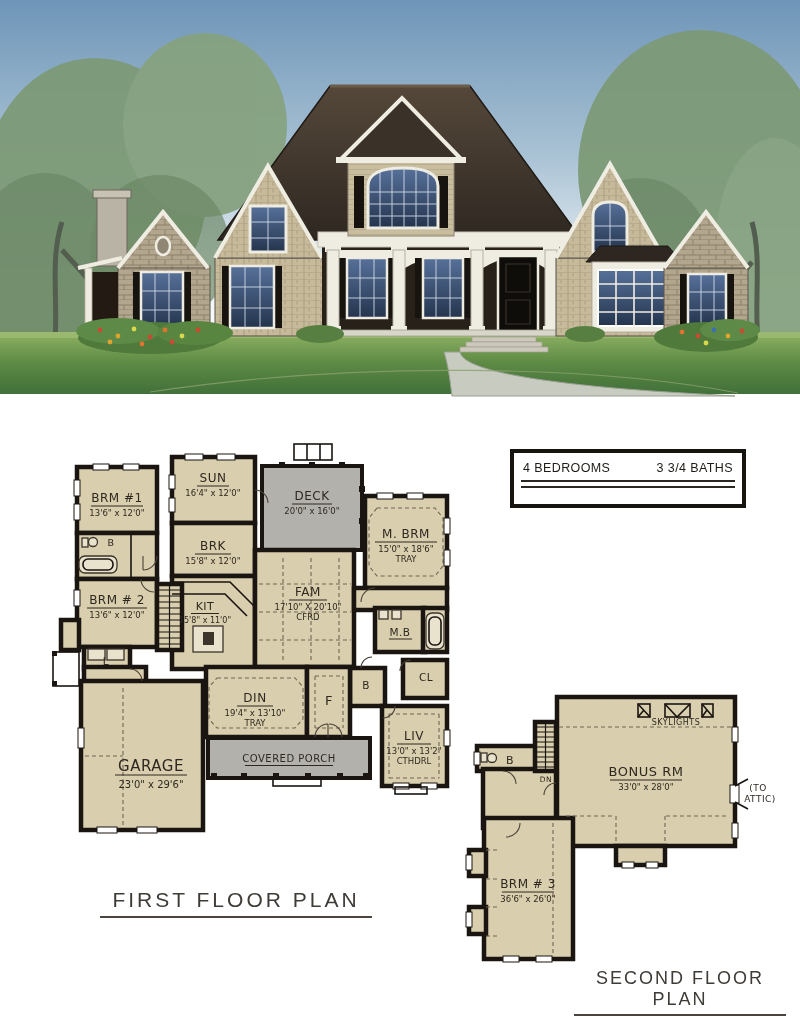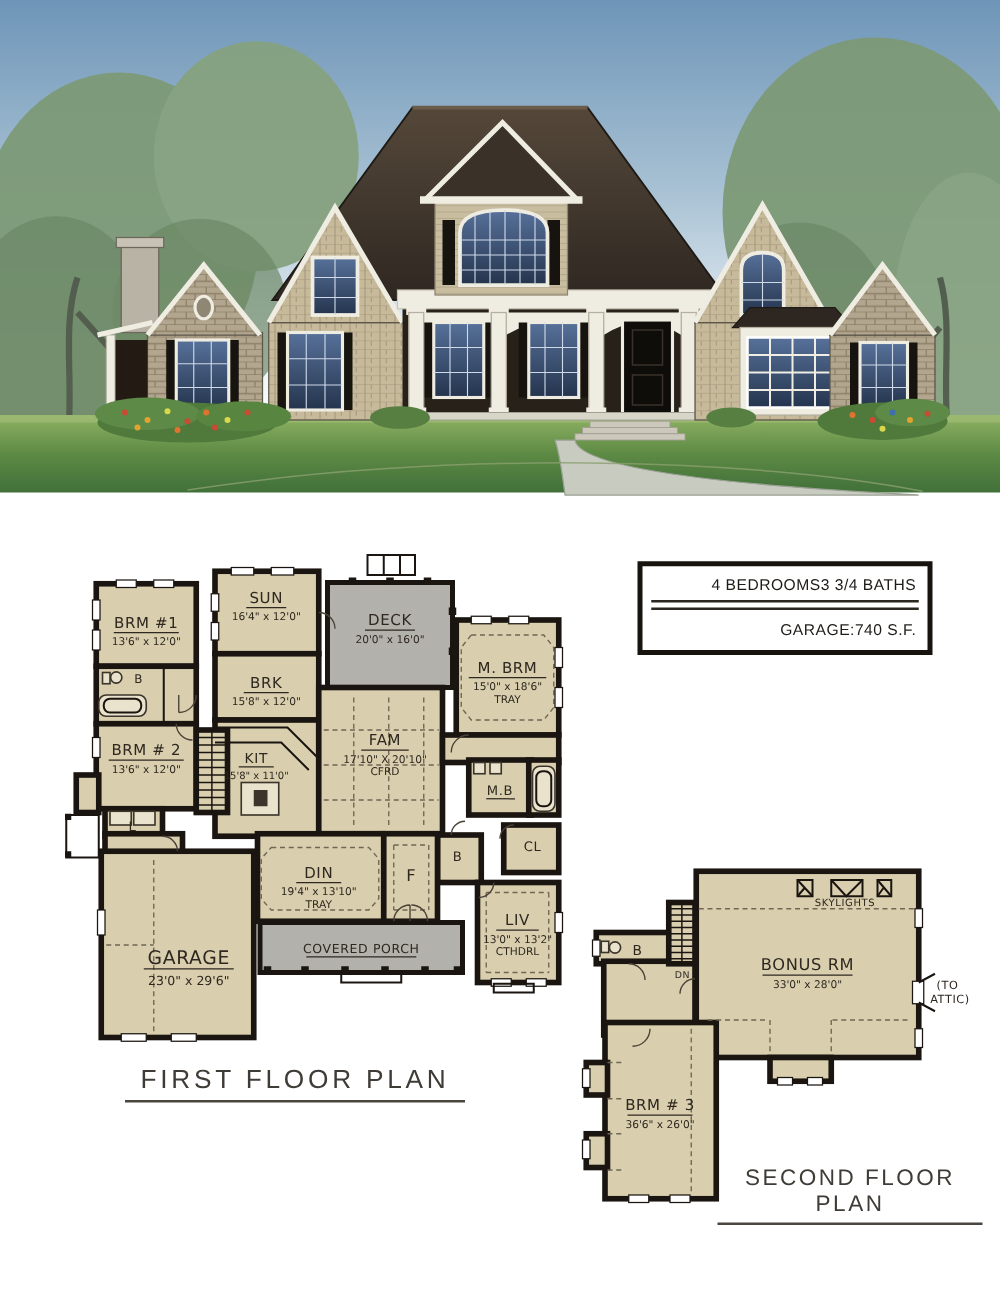--- a/index.html
+++ b/index.html
@@ -12,24 +12,24 @@
   .thin{fill:none;stroke:var(--plan-wall,#1a1511);stroke-width:1.6;}
   .fix{fill:#e9e2cc;stroke:#3c352b;stroke-width:1.3;}
   .dash{stroke:#6f6654;stroke-width:1.1;stroke-dasharray:4 3;fill:none;}
   .hatch{stroke:var(--plan-wall,#1a1511);stroke-width:1.2;}
   .wtick{fill:#ffffff;stroke:var(--plan-wall,#1a1511);stroke-width:1;}
   .arc{fill:none;stroke:#4a4237;stroke-width:1.1;}
   .post{fill:var(--plan-wall,#1a1511);}
   .ul{stroke:var(--plan-text,#2e2820);stroke-width:1;}
   .rname{letter-spacing:.5px;}
   
-  .plan-title{color:#3f3b36;letter-spacing:3px;text-align:center;font-family:"Liberation Sans",sans-serif;border-bottom:2px solid #4a463f;padding-bottom:4px;}
+  .plan-title{color:#3f3b36;letter-spacing:3px;text-align:center;font-family:"Liberation Sans",sans-serif;border-bottom:2px solid #4a463f;padding-bottom:4px;margin-top:36px;}
   
   .spec{left:510px;top:449px;width:236px;border:4px solid #17130f;box-sizing:border-box;padding:7px 9px 8px 9px;color:#1f1c18;font-size:12.5px;letter-spacing:.4px;font-family:"Liberation Sans",sans-serif;background:#fff;}
-  .spec-row{display:flex;justify-content:flex-end;line-height:16.5px;white-space:nowrap;margin-left:40px;}
+  .spec-row{display:flex;justify-content:space-between;line-height:16.5px;white-space:nowrap;}
   .spec-line{border-top:2px solid #2a2620;margin:3px -2px 4px -2px;}
   .spec-gap{height:4px;}
 </style>
 </head>
 <body>
 
 <svg class="abs" style="left:0;top:0" width="800" height="398" viewBox="0 0 800 398">
   <defs>
     <linearGradient id="sky" x1="0" y1="0" x2="0" y2="1">
       <stop offset="0" style="stop-color:var(--sky-top,#6e95b8)"></stop>
@@ -246,24 +246,20 @@
 </svg>
 
 <div class="abs spec">
   <div class="spec-row">
     <span>4 BEDROOMS</span>
     <span>3 3/4 BATHS</span>
   </div>
   <div class="spec-line"></div>
   <div class="spec-line"></div>
   <div class="spec-gap"></div>
-  <div class="spec-row">
-    <span>GARAGE:</span>
-    <span>740 S.F.</span>
-  </div>
 </div>
 
 <svg class="abs" style="left:45px;top:438px" width="420" height="402" viewBox="0 0 420 402">
 
   <rect class="roomg" x="217" y="28" width="100" height="84"></rect>
   <rect class="thin" x="249" y="6" width="38" height="16"></rect>
   <path class="thin" d="M262,6 V22 M275,6 V22"></path>
   <rect class="roomg" x="163" y="300" width="162" height="40"></rect>
 
   <rect class="room" x="127" y="19" width="83" height="66"></rect>

